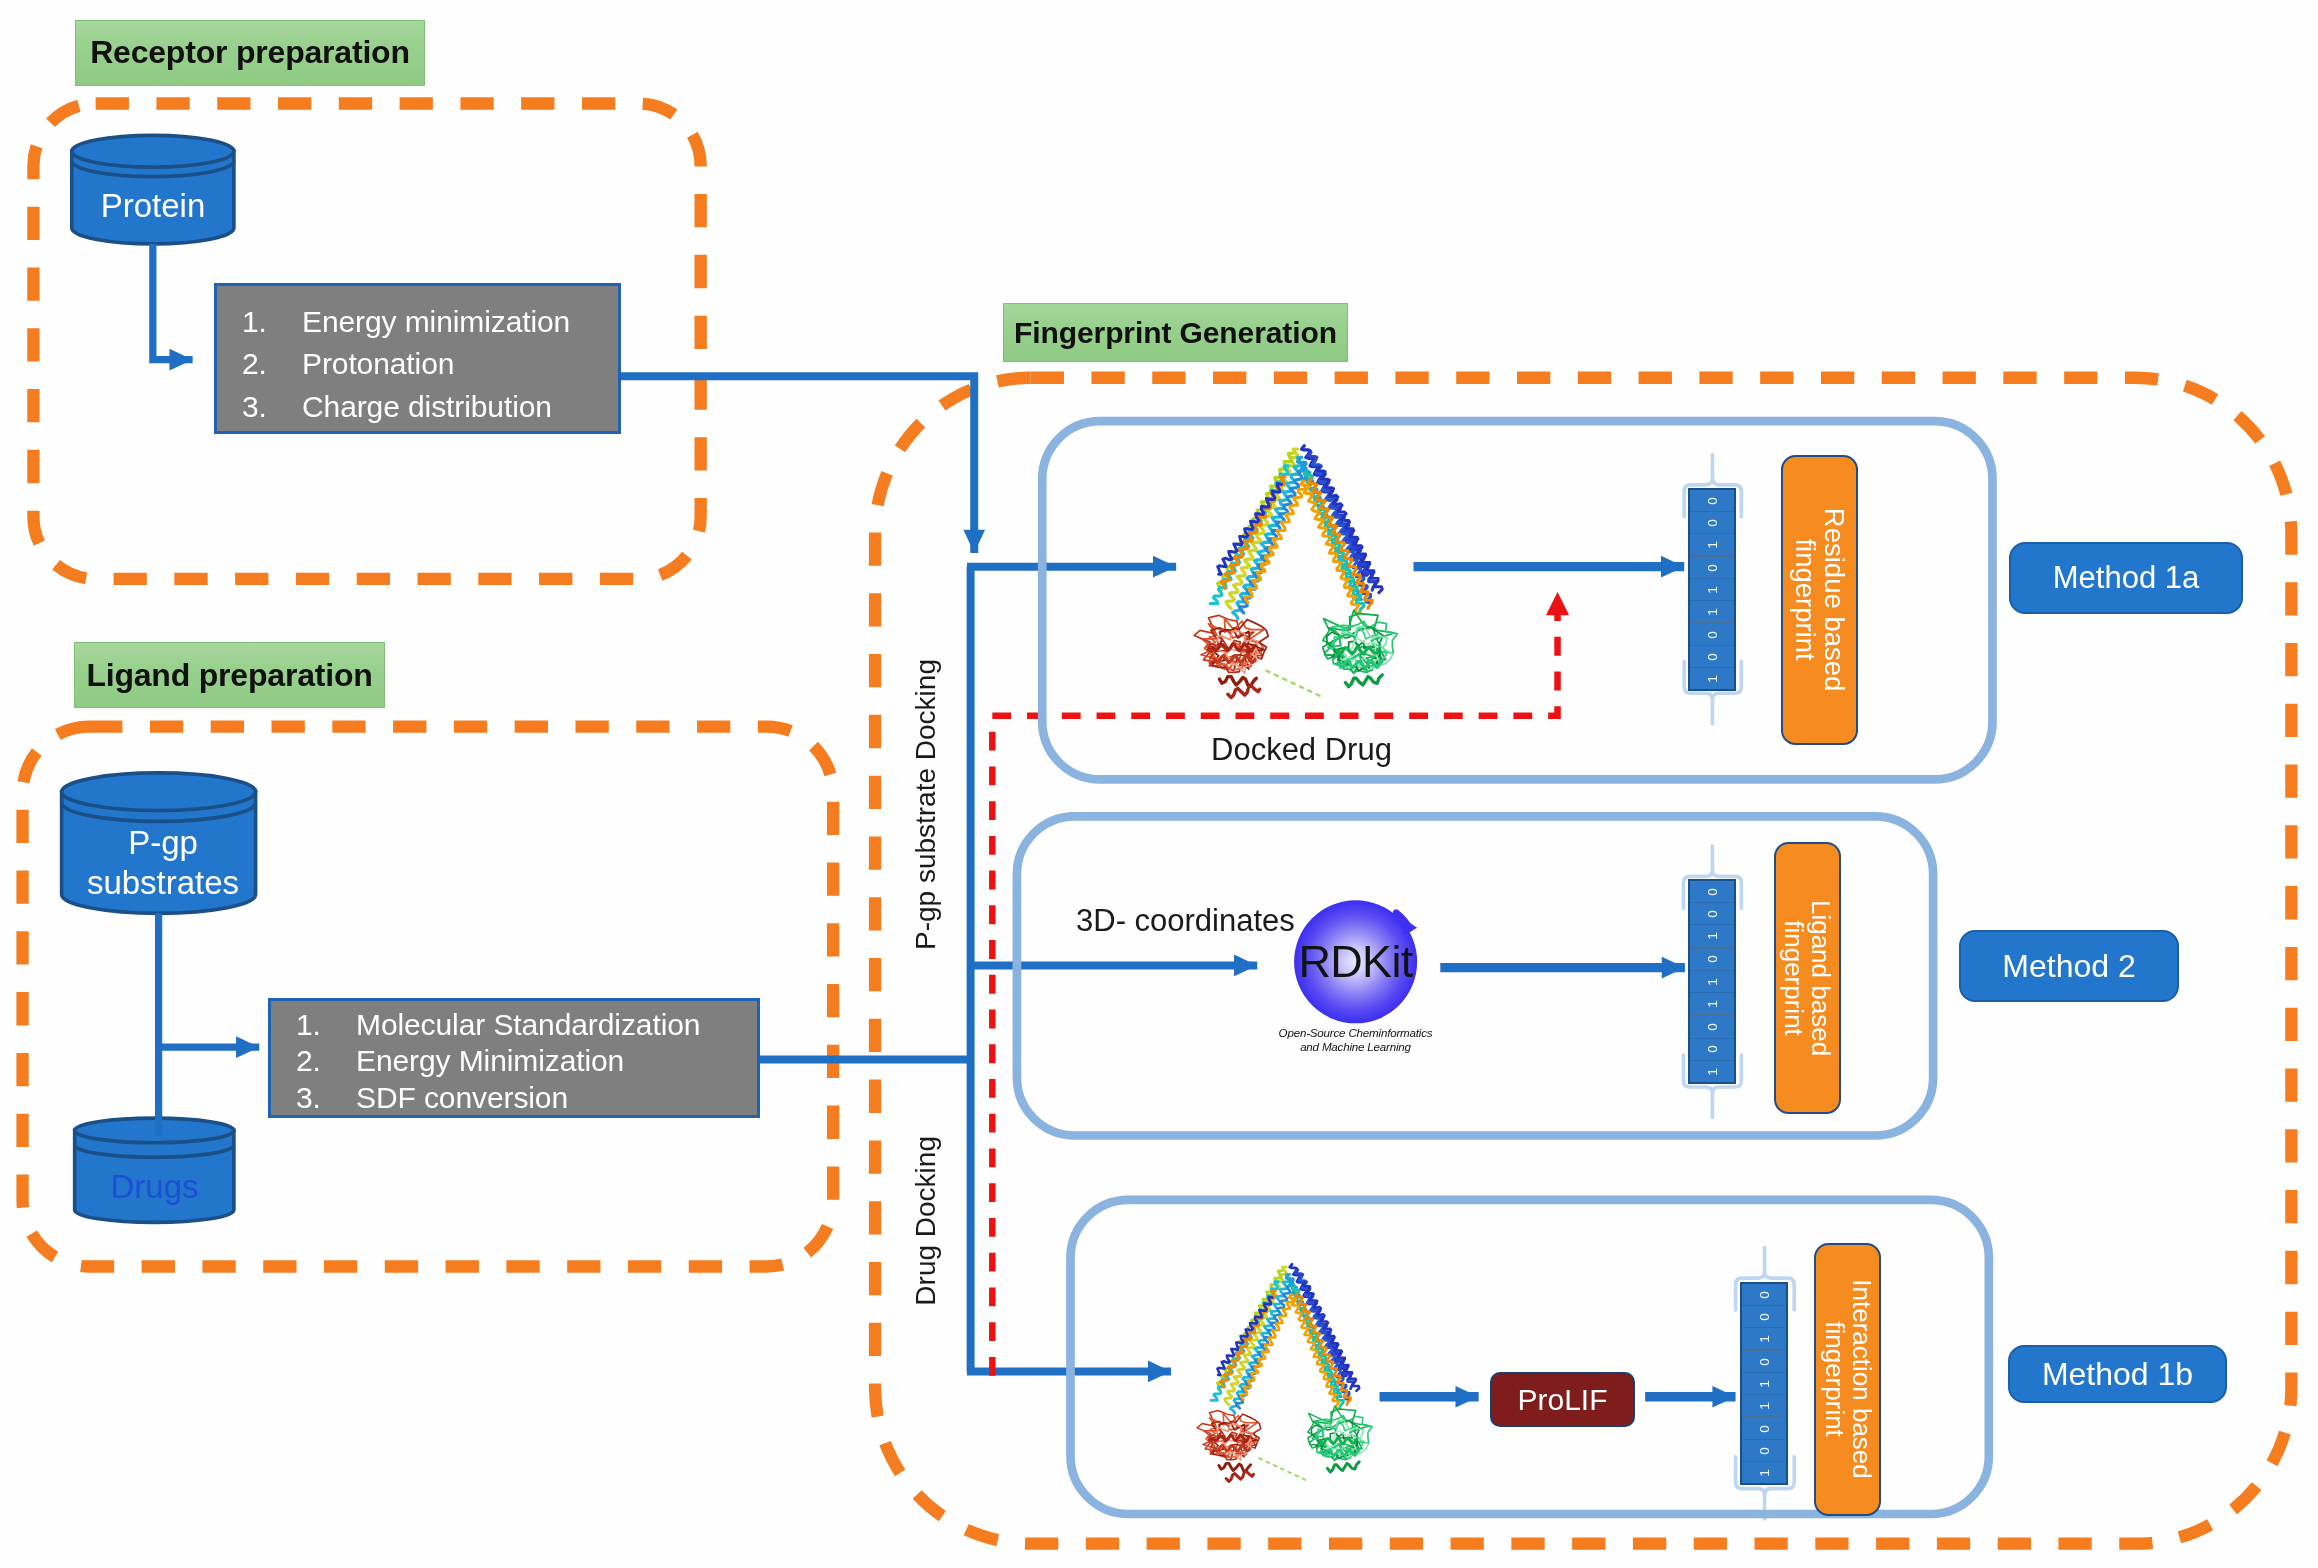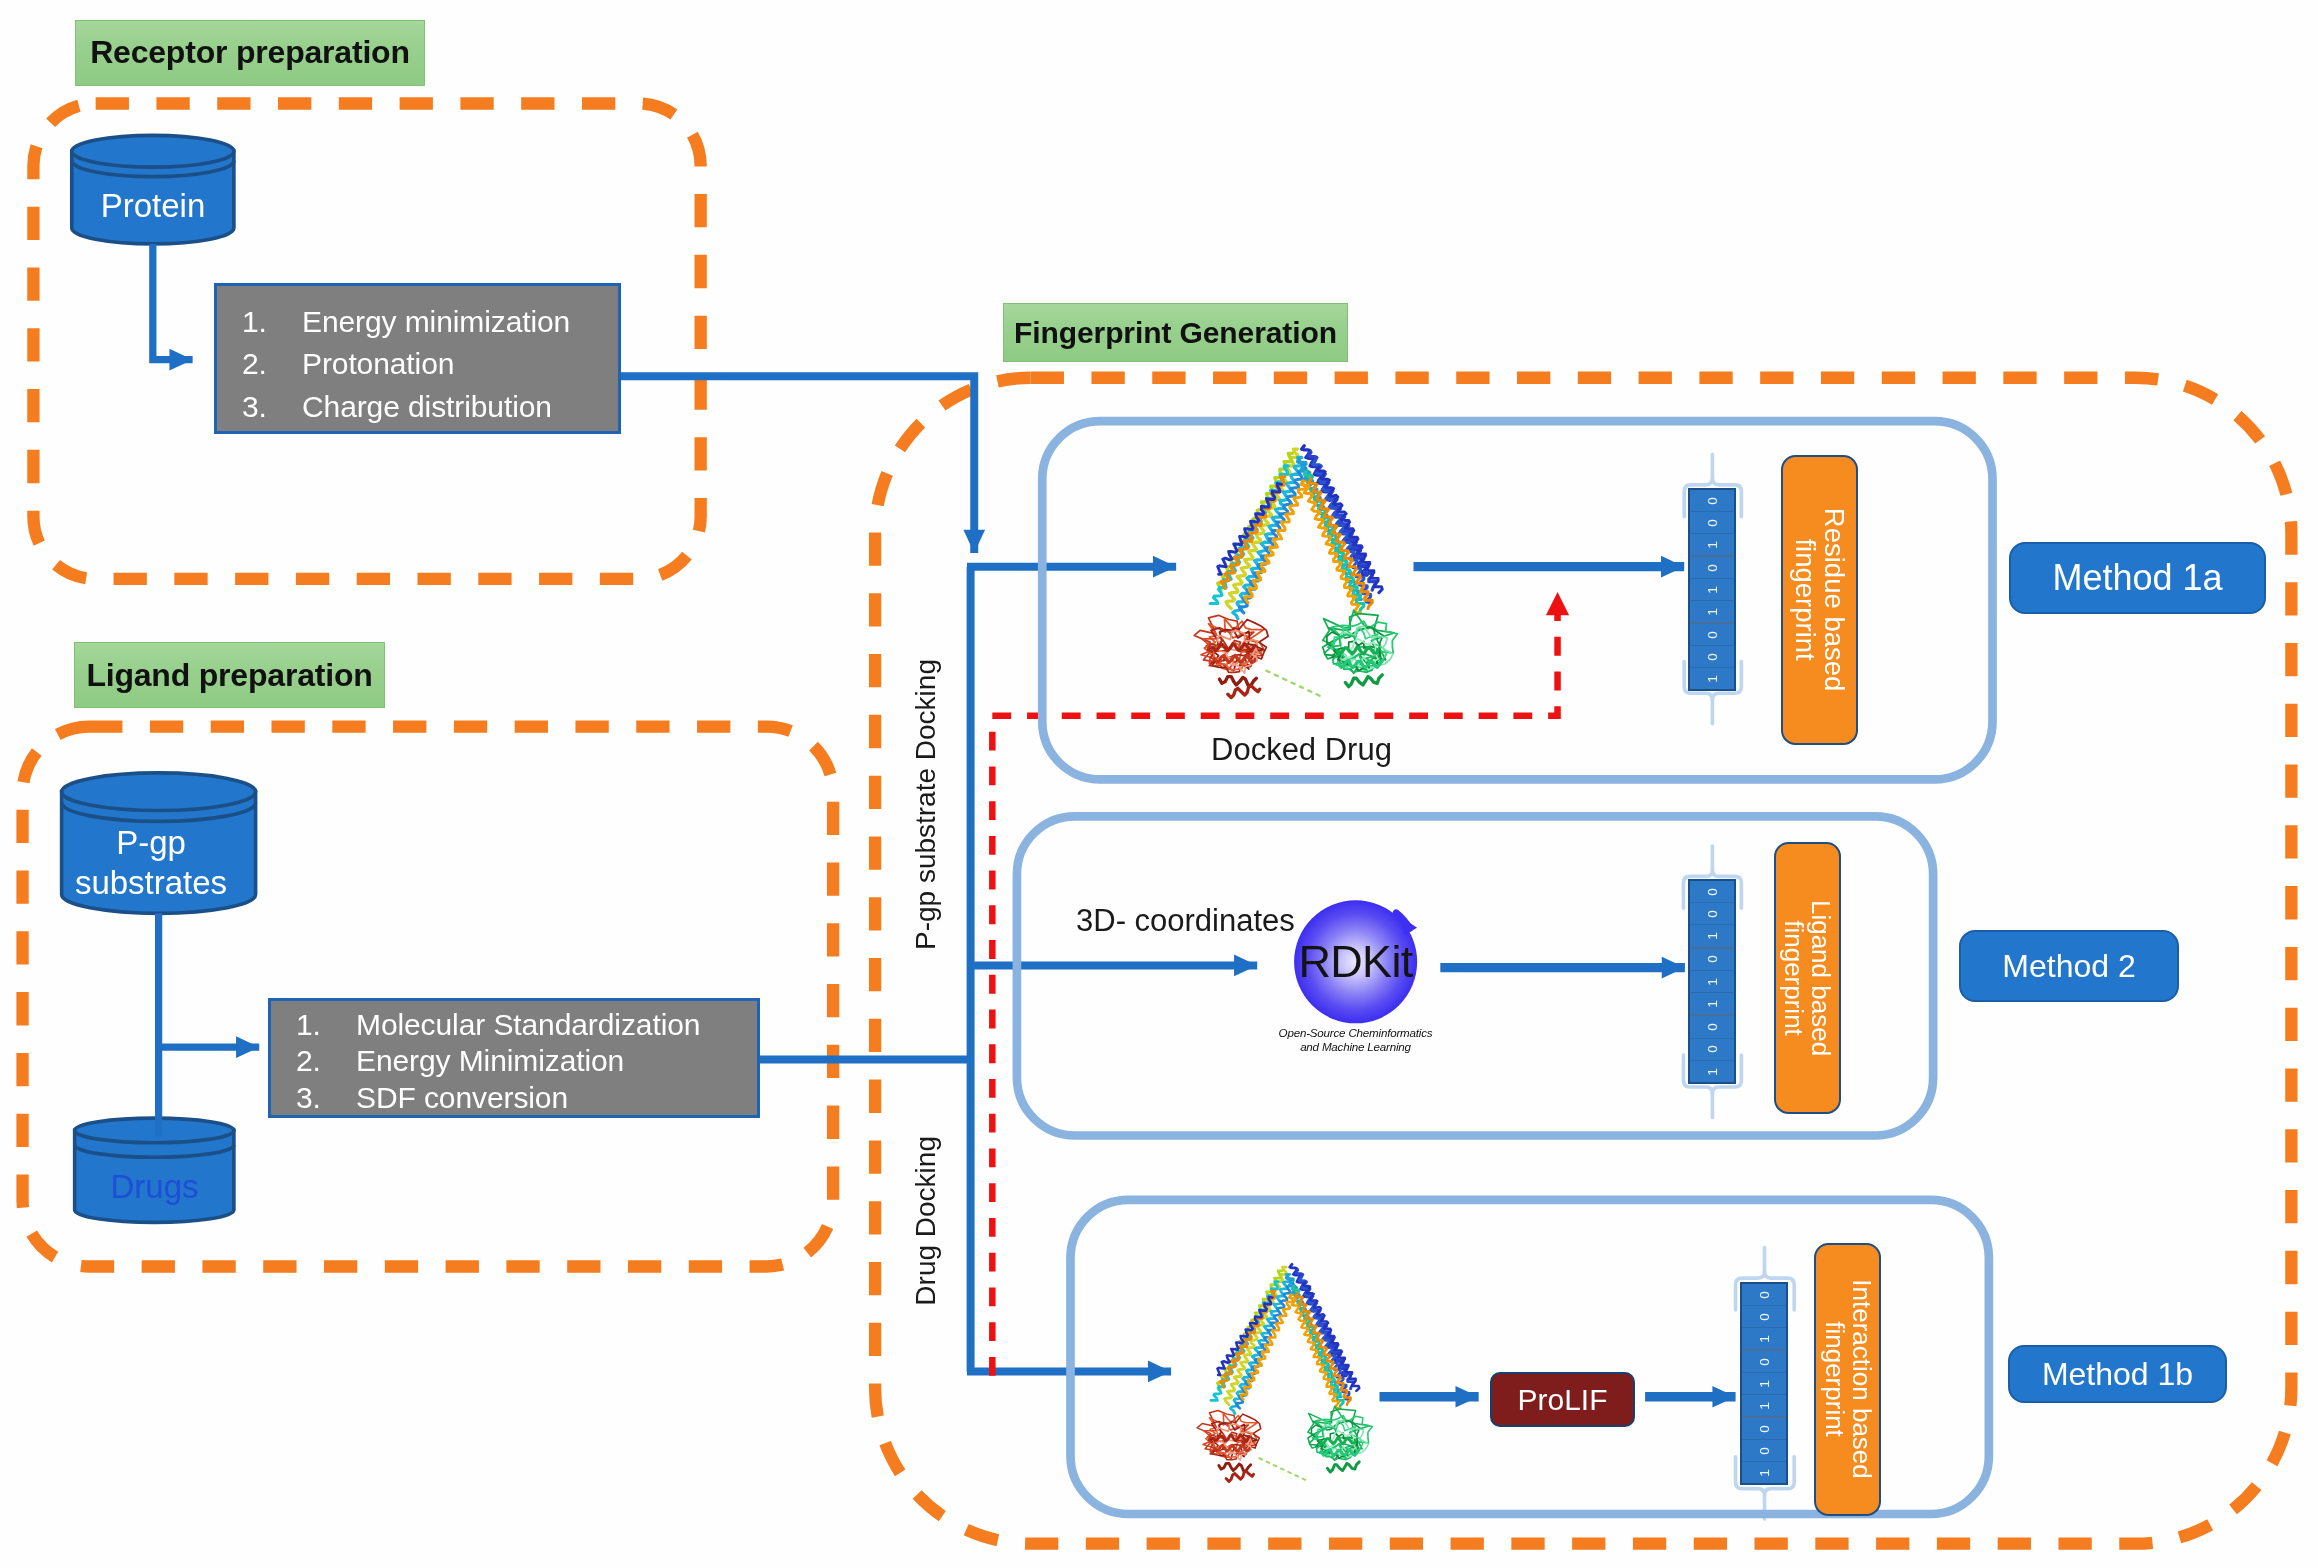--- a/index.html
+++ b/index.html
@@ -240,21 +240,21 @@
       <rect x="1479" y="1658" width="1269" height="434" rx="80" ry="80" fill="none" stroke="#8ab3e0" stroke-width="12"></rect>
     </g>
 
   </svg>
 
   <div class="abs sect-title" style="left:75px;top:19.5px;width:350px;height:66px;font-size:32px;letter-spacing:-0.2px;">Receptor preparation</div>
   <div class="abs sect-title" style="left:62px;top:642px;width:311px;height:66px;font-size:32px;letter-spacing:-0.2px;margin-left:12px;">Ligand preparation</div>
   <div class="abs sect-title" style="left:1003px;top:303px;width:345px;height:59px;font-size:30px;letter-spacing:-0.1px;">Fingerprint Generation</div>
 
   <div class="abs" style="left:72px;top:187px;width:162px;text-align:center;color:#fff;font-size:33px;">Protein</div>
-  <div class="abs" style="left:54px;top:823px;width:194px;text-align:center;color:#fff;font-size:33px;line-height:1.22;white-space:pre-line;">P-gp
+  <div class="abs" style="left:66px;top:823px;width:194px;text-align:center;color:#fff;font-size:33px;line-height:1.22;white-space:pre-line;">P-gp
 substrates</div>
   <div class="abs" style="left:75px;top:1168px;width:159px;text-align:center;color:#1d4ed8;font-size:33px;">Drugs</div>
 
   <div class="abs grey-box" style="left:214px;top:283px;width:407px;height:151px;font-size:30px;padding:14.5px 0 0 25px;line-height:1.42;letter-spacing:-0.1px;">
     <ol>
       <li>
           <span class="num">1.</span>
           <span>Energy minimization</span>
         </li>
       <li>
@@ -284,21 +284,21 @@
         </li>
     </ol>
   </div>
 
   <div class="abs vtext" style="left:910px;top:659px;font-size:28px;">P-gp substrate Docking</div>
   <div class="abs vtext" style="left:910px;top:1136px;font-size:28px;">Drug Docking</div>
 
   <div class="abs plain" style="left:1211px;top:732px;font-size:31px;">Docked Drug</div>
   <div class="abs plain" style="left:1062px;top:903px;font-size:31px;margin-left:14px;">3D- coordinates</div>
 
-  <div class="abs meth-btn" style="left:2009px;top:542px;width:257px;height:72px;font-size:36px;">Method 1a</div>
+  <div class="abs meth-btn" style="left:2009px;top:542px;width:234px;height:72px;font-size:31px;">Method 1a</div>
   <div class="abs meth-btn" style="left:1959px;top:930px;width:220px;height:72px;font-size:32px;">Method 2</div>
   <div class="abs meth-btn" style="left:2008px;top:1345px;width:219px;height:58px;font-size:32px;">Method 1b</div>
 
   <div class="abs fp-tag" style="left:1781px;top:455px;width:77px;height:290px;font-size:27.5px;">
     <span>Residue based
 fingerprint</span>
   </div>
   <div class="abs fp-tag" style="left:1774px;top:842px;width:67px;height:272px;font-size:26px;">
     <span>Ligand based
 fingerprint</span>

